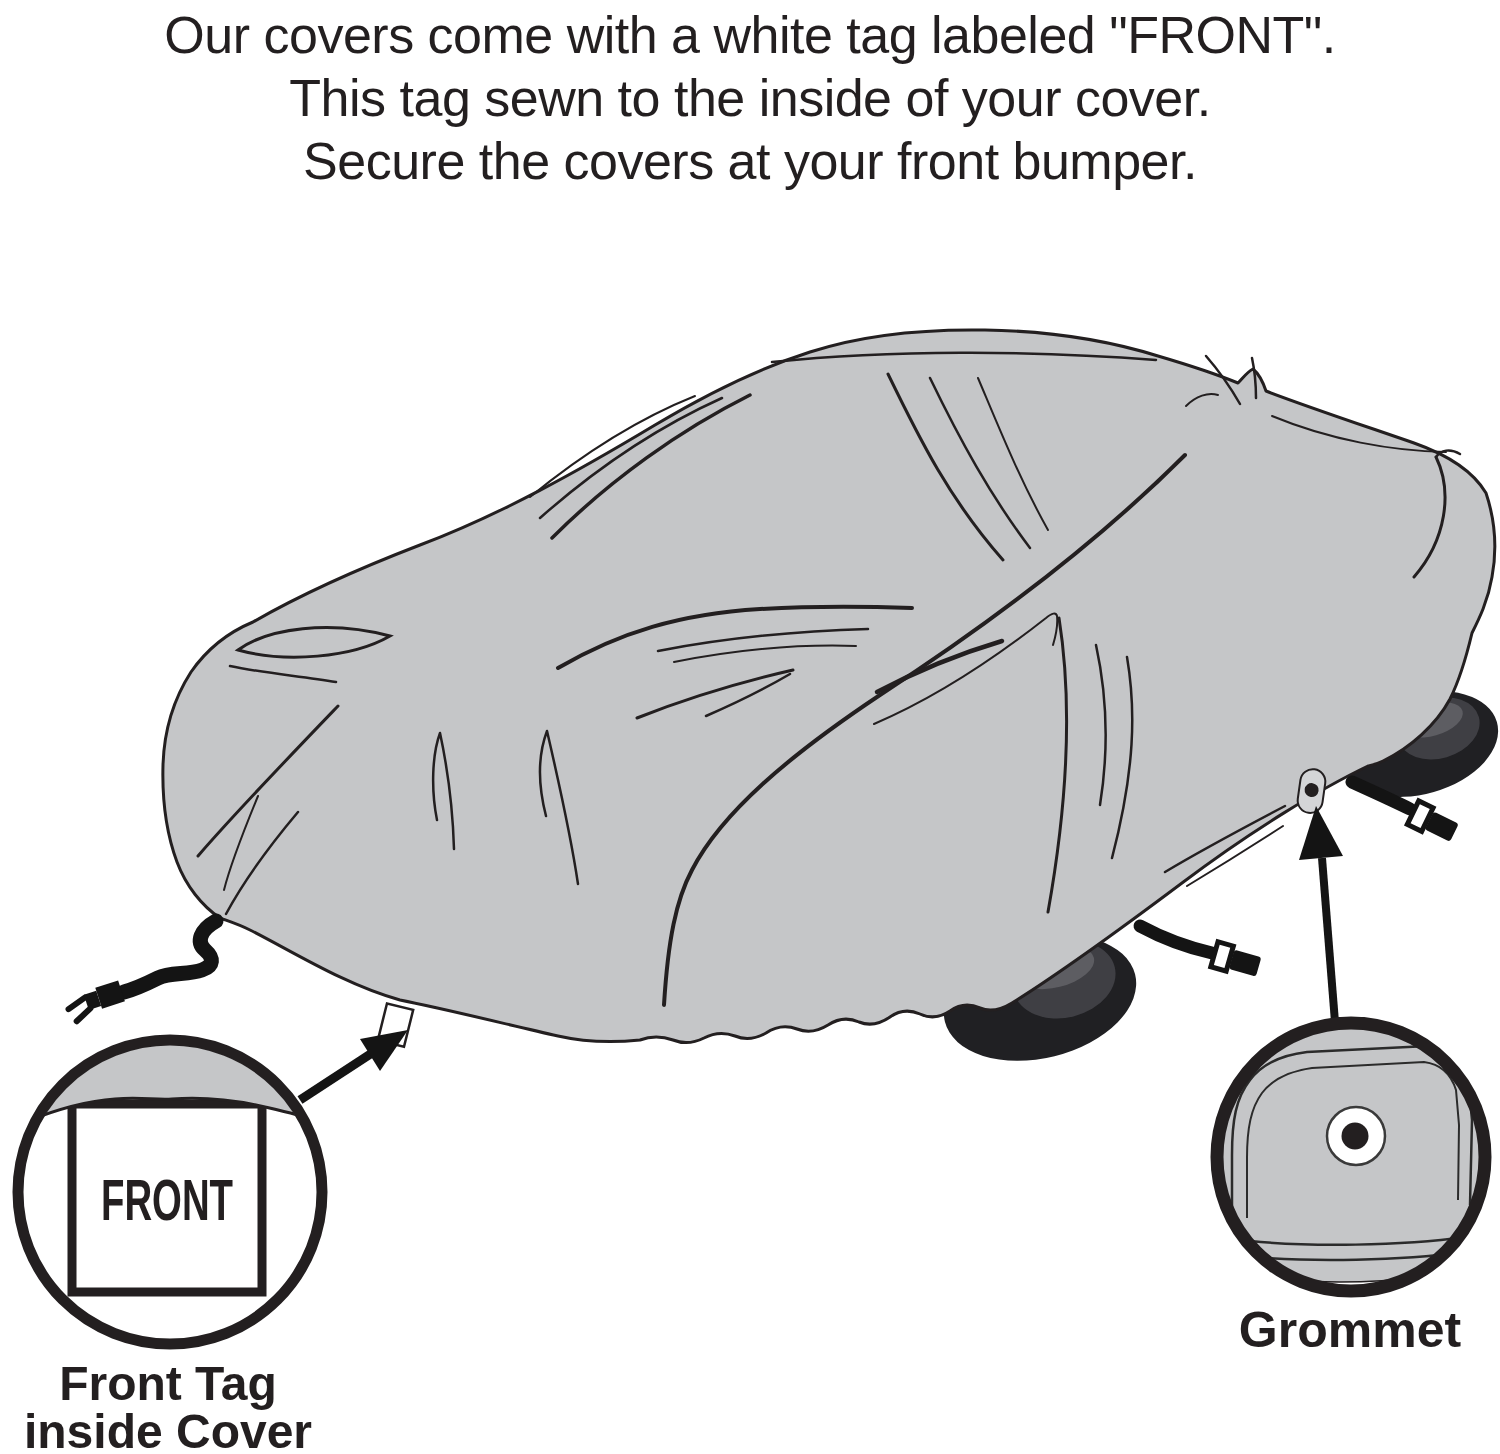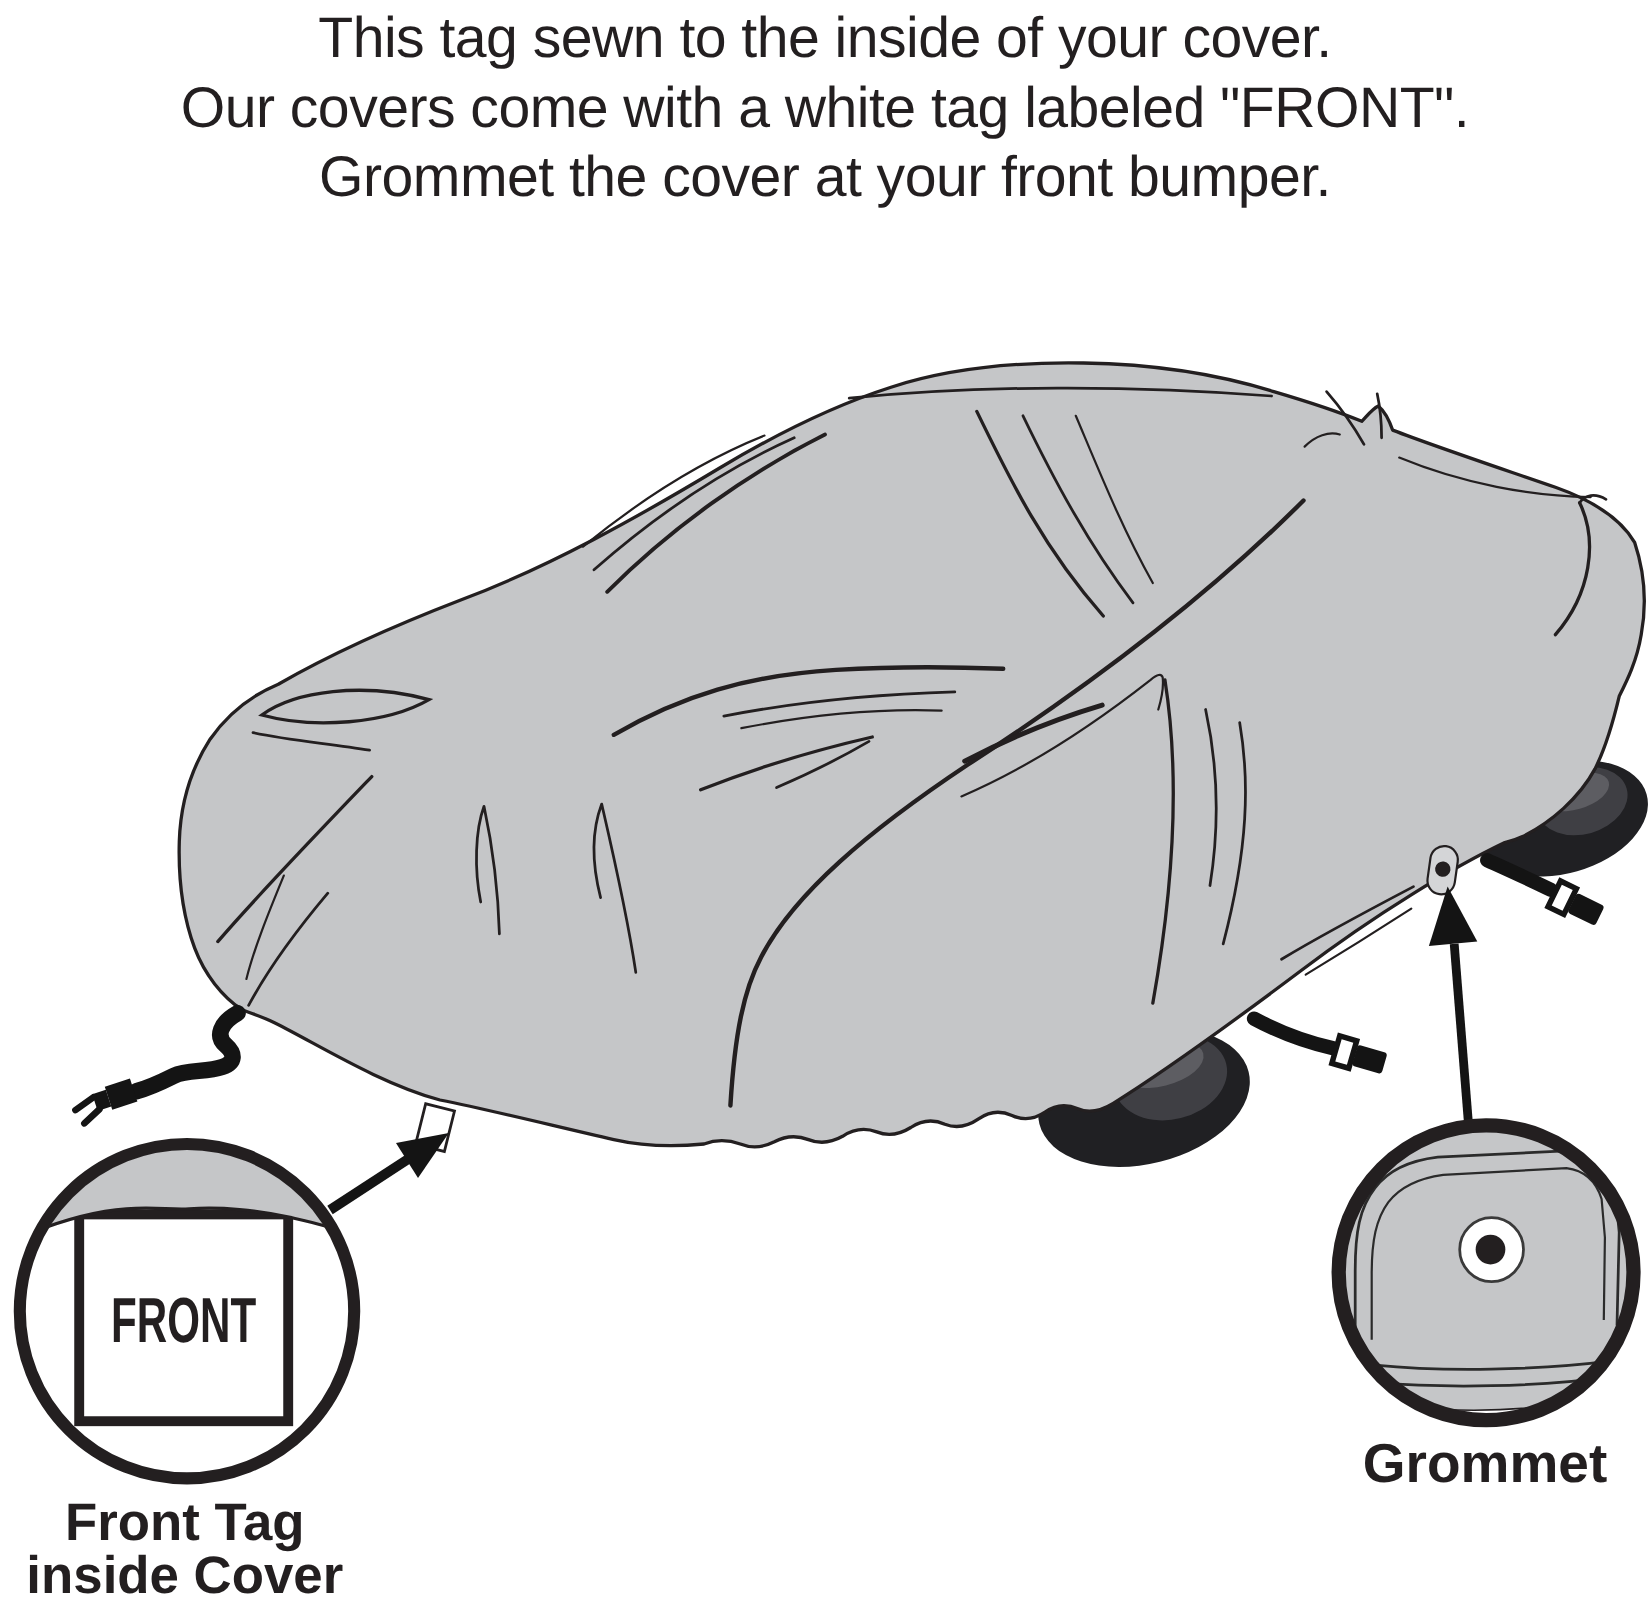--- a/index.html
+++ b/index.html
@@ -24,23 +24,23 @@
     position:absolute;top:0;left:0;width:1500px;height:1454px;z-index:1;
   }
   svg text{font-family:"Liberation Sans", sans-serif;}
 </style>
 </head>
 <body>
 
 <div class="page">
 
   <div class="header">
+    <div>Our covers come with a white tag labeled "FRONT".</div>
     <div>This tag sewn to the inside of your cover.</div>
-    <div>Our covers come with a white tag labeled "FRONT".</div>
-    <div>Grommet the cover at your front bumper.</div>
+    <div>Secure the covers at your front bumper.</div>
   </div>
 
   <svg class="illustration" viewBox="0 0 1500 1454">
     <defs>
       <clipPath id="frontCircleClip">
           <circle cx="170" cy="1192" r="147"></circle>
         </clipPath>
       <clipPath id="grommetCircleClip">
           <circle cx="1351" cy="1157" r="134"></circle>
         </clipPath>

